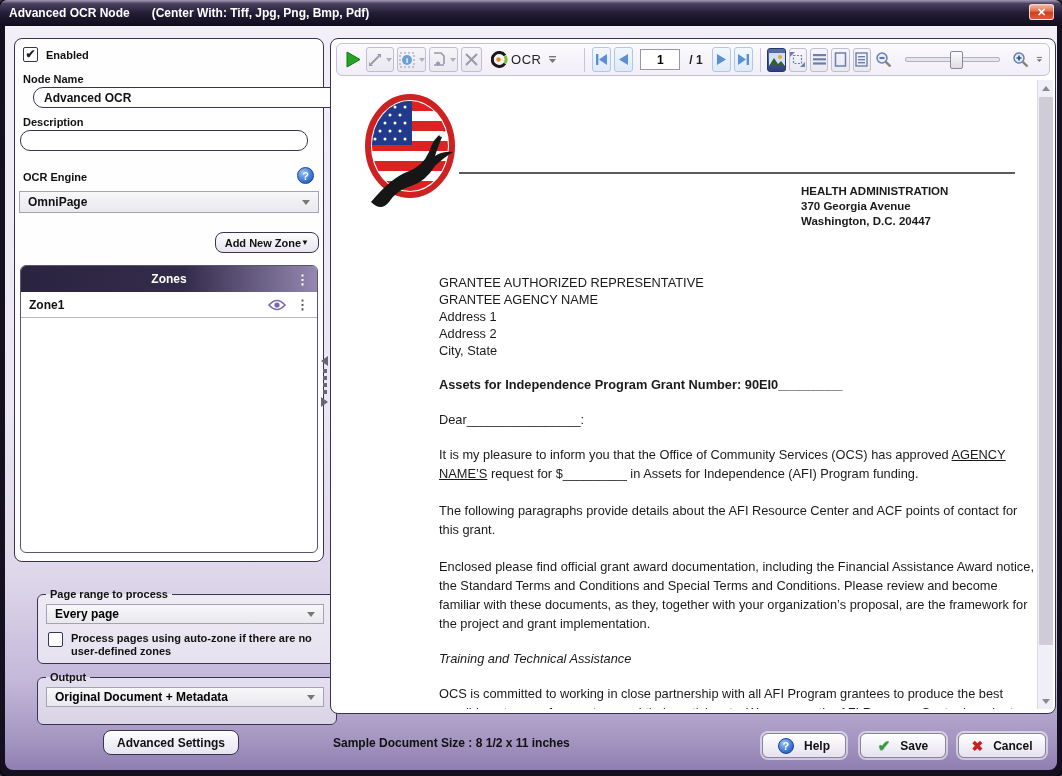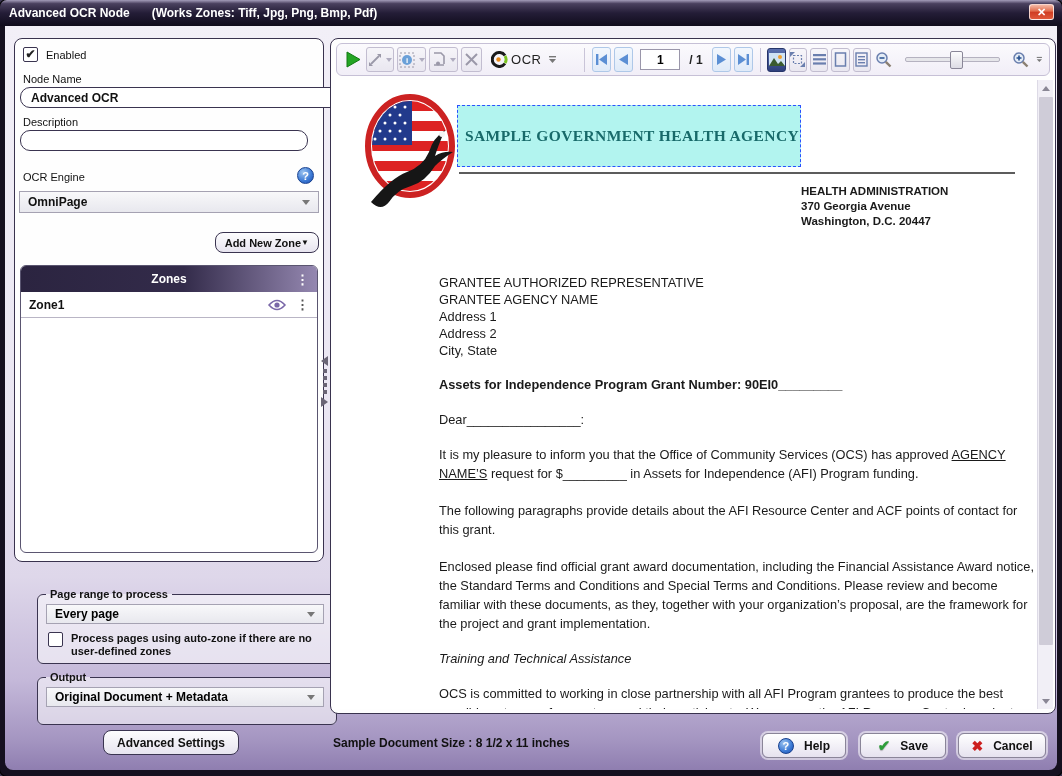--- a/index.html
+++ b/index.html
@@ -5,21 +5,21 @@
   html,body{margin:0;padding:0;background:#3a3550;}
   *{box-sizing:border-box;font-family:"Liberation Sans",sans-serif;}
   .app{position:relative;width:1062px;height:776px;background:#15101f;border-radius:7px;overflow:hidden;box-shadow:0 0 0 1px #000;}
   .titlebar{position:absolute;left:0;top:0;right:0;height:26px;background:linear-gradient(#a49dba 0%,#4a415f 14%,#241d37 50%,#100c1c 100%);display:flex;align-items:center;}
   .title-text{color:#fff;font-size:12px;font-weight:bold;margin-left:9px;}
   .title-sub{color:#fff;font-size:12px;font-weight:bold;margin-left:22px;}
   .close-btn{position:absolute;right:8px;top:4px;width:25px;height:16px;border-radius:3px;background:linear-gradient(#f4b9a6 0%,#e06a4a 45%,#cf3c22 50%,#e0593b 100%);border:1px solid rgba(255,255,255,.75);color:#fff;font-size:11px;font-weight:bold;text-align:center;line-height:14px;cursor:pointer;}
   .body{position:absolute;left:5px;right:5px;top:26px;bottom:6px;border-radius:0 0 8px 8px;background:linear-gradient(180deg,#f2eff7 0%,#eae6f2 52%,#ded7ea 74%,#c4b8d9 88%,#a495c1 96%,#8f7eb0 100%);overflow:hidden;}
   .card{position:absolute;background:#fefefe;border:1.5px solid #39324e;border-radius:8px;}
   .left-card{left:9px;top:12px;width:310px;height:524px;}
-  .lbl{position:absolute;font-size:11px;font-weight:normal;color:#111;}
+  .lbl{position:absolute;font-size:11px;font-weight:bold;color:#111;}
   .cbx{position:absolute;width:15px;height:15px;background:#fff;border:1.6px solid #3a3450;border-radius:2px;font-size:12px;font-weight:bold;color:#222;line-height:12px;text-align:center;cursor:pointer;}
   .rinput{position:absolute;height:21px;background:#fff;border:1.4px solid #3a3450;border-radius:10px;font-size:12px;font-weight:bold;color:#111;padding:0 10px;outline:none;}
   .select{position:absolute;height:22px;background:linear-gradient(#f8f8fa,#e8e8ee);border:1px solid #a5a2b2;font-size:12px;font-weight:bold;color:#111;display:flex;align-items:center;padding:0 8px;cursor:pointer;}
   .select .sel-caret{margin-left:auto;width:0;height:0;border-left:4px solid transparent;border-right:4px solid transparent;border-top:5px solid #777;}
   .pill-btn{position:absolute;background:linear-gradient(#fdfdfe,#e7e4ef);border:1.4px solid #3a3450;border-radius:8px;font-size:11px;font-weight:bold;color:#111;display:flex;align-items:center;justify-content:center;cursor:pointer;}
   .zones-panel{position:absolute;left:5px;top:226px;width:298px;height:288px;border:1px solid #5a5570;border-radius:6px;overflow:hidden;background:#fff;}
   .zones-header{height:26px;background:linear-gradient(90deg,#2b2440 0%,#332b4a 55%,#9487b0 100%);color:#fff;font-size:12px;font-weight:bold;display:flex;align-items:center;justify-content:center;position:relative;}
   .zones-header .dots{position:absolute;right:8px;color:#fff;font-size:13px;font-weight:bold;cursor:pointer;}
   .zone-row{height:26px;border-bottom:1px solid #b9b5c5;display:flex;align-items:center;padding:0 8px;background:#fff;}
   .zone-name{font-size:12px;font-weight:bold;color:#111;}
@@ -77,36 +77,36 @@
   .ocr-group{display:flex;align-items:center;gap:3px;margin-left:6px;cursor:pointer;}
   .ocr-text{font-size:13px;color:#222;letter-spacing:.5px;}
 </style>
 </head>
 <body>
 
 <div class="app">
 
   <div class="titlebar">
     <span class="title-text">Advanced OCR Node</span>
-    <span class="title-sub">(Works Zones: Tiff, Jpg, Png, Bmp, Pdf)</span>
+    <span class="title-sub">(Center With: Tiff, Jpg, Png, Bmp, Pdf)</span>
     <div class="close-btn">
       <span>✕</span>
     </div>
   </div>
 
   <div class="body">
 
     <div class="card left-card">
       <div class="cbx" style="left:8px;top:8px;">
         <span>✔</span>
       </div>
       <div class="lbl" style="left:31px;top:10px;">Enabled</div>
 
       <div class="lbl" style="left:8px;top:34px;">Node Name</div>
-      <input class="rinput" style="left: 5px; top: 48px; width: 320px;" value="Advanced OCR">
+      <input class="rinput" style="left: 18px; top: 48px; width: 320px;" value="Advanced OCR">
 
       <div class="lbl" style="left:8px;top:77px;">Description</div>
       <input class="rinput" style="left: 5px; top: 91px; width: 288px;" value="">
 
       <div class="lbl" style="left:8px;top:132px;">OCR Engine</div>
       <div class="help-circle" style="position:absolute;right:9px;top:128px;">
         <span>?</span>
       </div>
       <div class="select" style="left:4px;top:152px;width:300px;">
         <span>OmniPage</span>
@@ -346,23 +346,20 @@
                   <circle cx="20" cy="45" r="1.5"></circle>
                   <circle cx="30" cy="45" r="1.5"></circle>
                   <circle cx="40" cy="45" r="1.5"></circle>
                 </g>
             </g>
             <path d="M6,108 Q26,84 42,78 Q58,72 64,58 Q68,44 80,36 Q73,52 70,62 Q78,57 88,58 Q77,65 70,72 Q60,88 46,92 Q32,96 24,108 Q16,118 6,108 Z" fill="#161616"></path>
             <circle cx="77" cy="40" r="3" fill="#f4f4f4"></circle>
           </svg>
         </div>
 
-        <div class="cyan-zone">
-          <span>SAMPLE GOVERNMENT HEALTH AGENCY</span>
-        </div>
 
         <div class="head-rule"></div>
 
         <div class="admin-block">
           <div>HEALTH ADMINISTRATION</div>
           <div>370 Georgia Avenue</div>
           <div>Washington, D.C. 20447</div>
         </div>
 
         <div class="letter">

